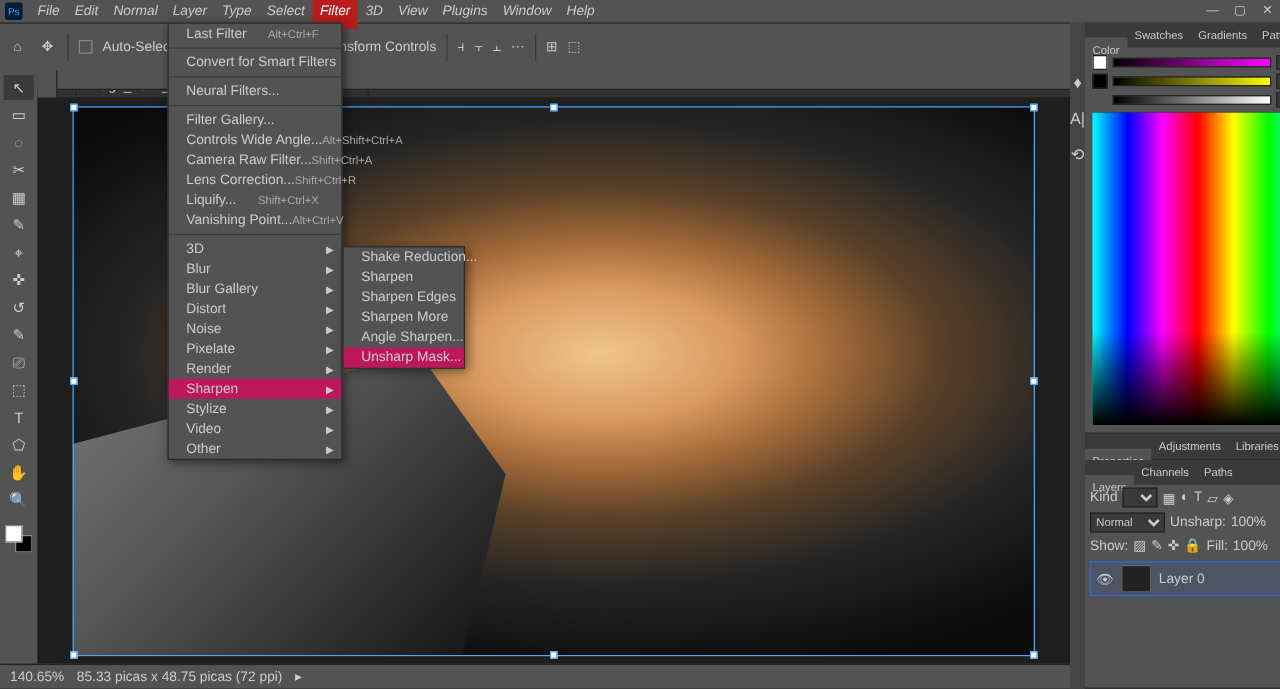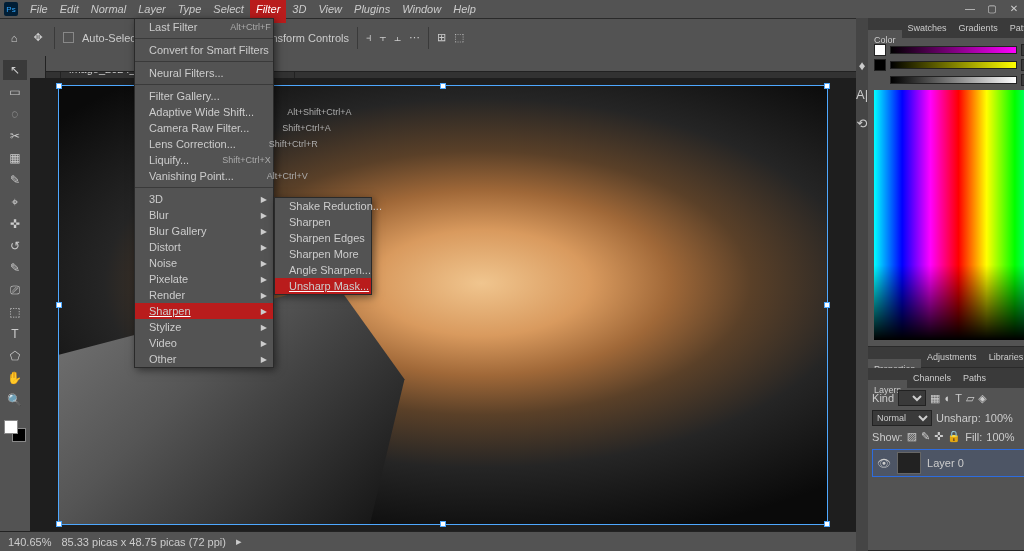--- a/index.html
+++ b/index.html
@@ -55,23 +55,23 @@
 .spectrum { width:100%; height:250px; background:linear-gradient(to bottom, rgba(255,255,255,0) 0%, rgba(255,255,255,0) 70%, #000 100%), linear-gradient(90deg,#0ff,#00f,#f0f,#f00,#ff0,#0f0,#0ff); margin-top:4px; }
 .layers-body { padding:4px; }
 .lrow { display:flex; align-items:center; gap:6px; height:28px; background:#454545; padding:0 4px; }
 .lrow .eye { width:14px; font-size:11px; cursor:pointer; }
 .lrow .thumb { width:24px; height:22px; background:#222; border:1px solid #666; }
 .lrow.sel { background:#2d6cdf22; border:1px solid #2d6cdf; }
 .layers-ctrl { display:flex; gap:4px; align-items:center; padding:2px 4px; font-size:9px; flex-wrap:wrap; }
 .layers-ctrl select, .layers-ctrl input { background:#3a3a3a; border:1px solid #222; color:#ccc; font-size:9px; height:16px; }
 .statusbar { position:absolute; bottom:0; left:0; right:168px; height:20px; background:#535353; border-top:1px solid #222; display:flex; align-items:center; padding:0 8px; gap:10px; font-size:9px; }
 .dropdown { position:absolute; background:#535353; border:1px solid #2a2a2a; box-shadow:2px 2px 8px rgba(0,0,0,.5); z-index:100; }
-.dropdown .drow { display:flex; justify-content:space-between; align-items:center; padding:2px 18px 2px 14px; height:16px; font-size:10px; cursor:pointer; position:relative; white-space:nowrap;gap:33px; }
+.dropdown .drow { display:flex; justify-content:space-between; align-items:center; padding:2px 18px 2px 14px; height:16px; font-size:10px; cursor:pointer; position:relative; white-space:nowrap; }
 .dropdown .drow.disabled { color:#7a7a7a; cursor:default; }
-.dropdown .drow.hl { background:#b91c1c; color:#fff;text-decoration:underline; }
+.dropdown .drow.hl { background:#be185d; color:#fff; }
 .dropdown .drow .arrow { position:absolute; right:6px; font-size:8px; }
 .dropdown .dsep { height:1px; background:#3a3a3a; margin:3px 0; }
 .dd-filter { top:18px; left:134px; width:140px; }
 .dd-sharpen { top:197px; left:274px; width:98px; }
 .shortcut { color:#aaa; font-size:9px; }
 </style>
 </head>
 <body>
 
 <div class="menubar">
@@ -174,21 +174,21 @@
     </div>
   <div class="dsep"></div>
   <div class="drow disabled">
       <span>Neural Filters...</span>
     </div>
   <div class="dsep"></div>
   <div class="drow">
       <span>Filter Gallery...</span>
     </div>
   <div class="drow">
-      <span>Adaptive Wide Shift...</span>
+      <span>Controls Wide Angle...</span>
       <span class="shortcut">Alt+Shift+Ctrl+A</span>
     </div>
   <div class="drow">
       <span>Camera Raw Filter...</span>
       <span class="shortcut">Shift+Ctrl+A</span>
     </div>
   <div class="drow">
       <span>Lens Correction...</span>
       <span class="shortcut">Shift+Ctrl+R</span>
     </div>

